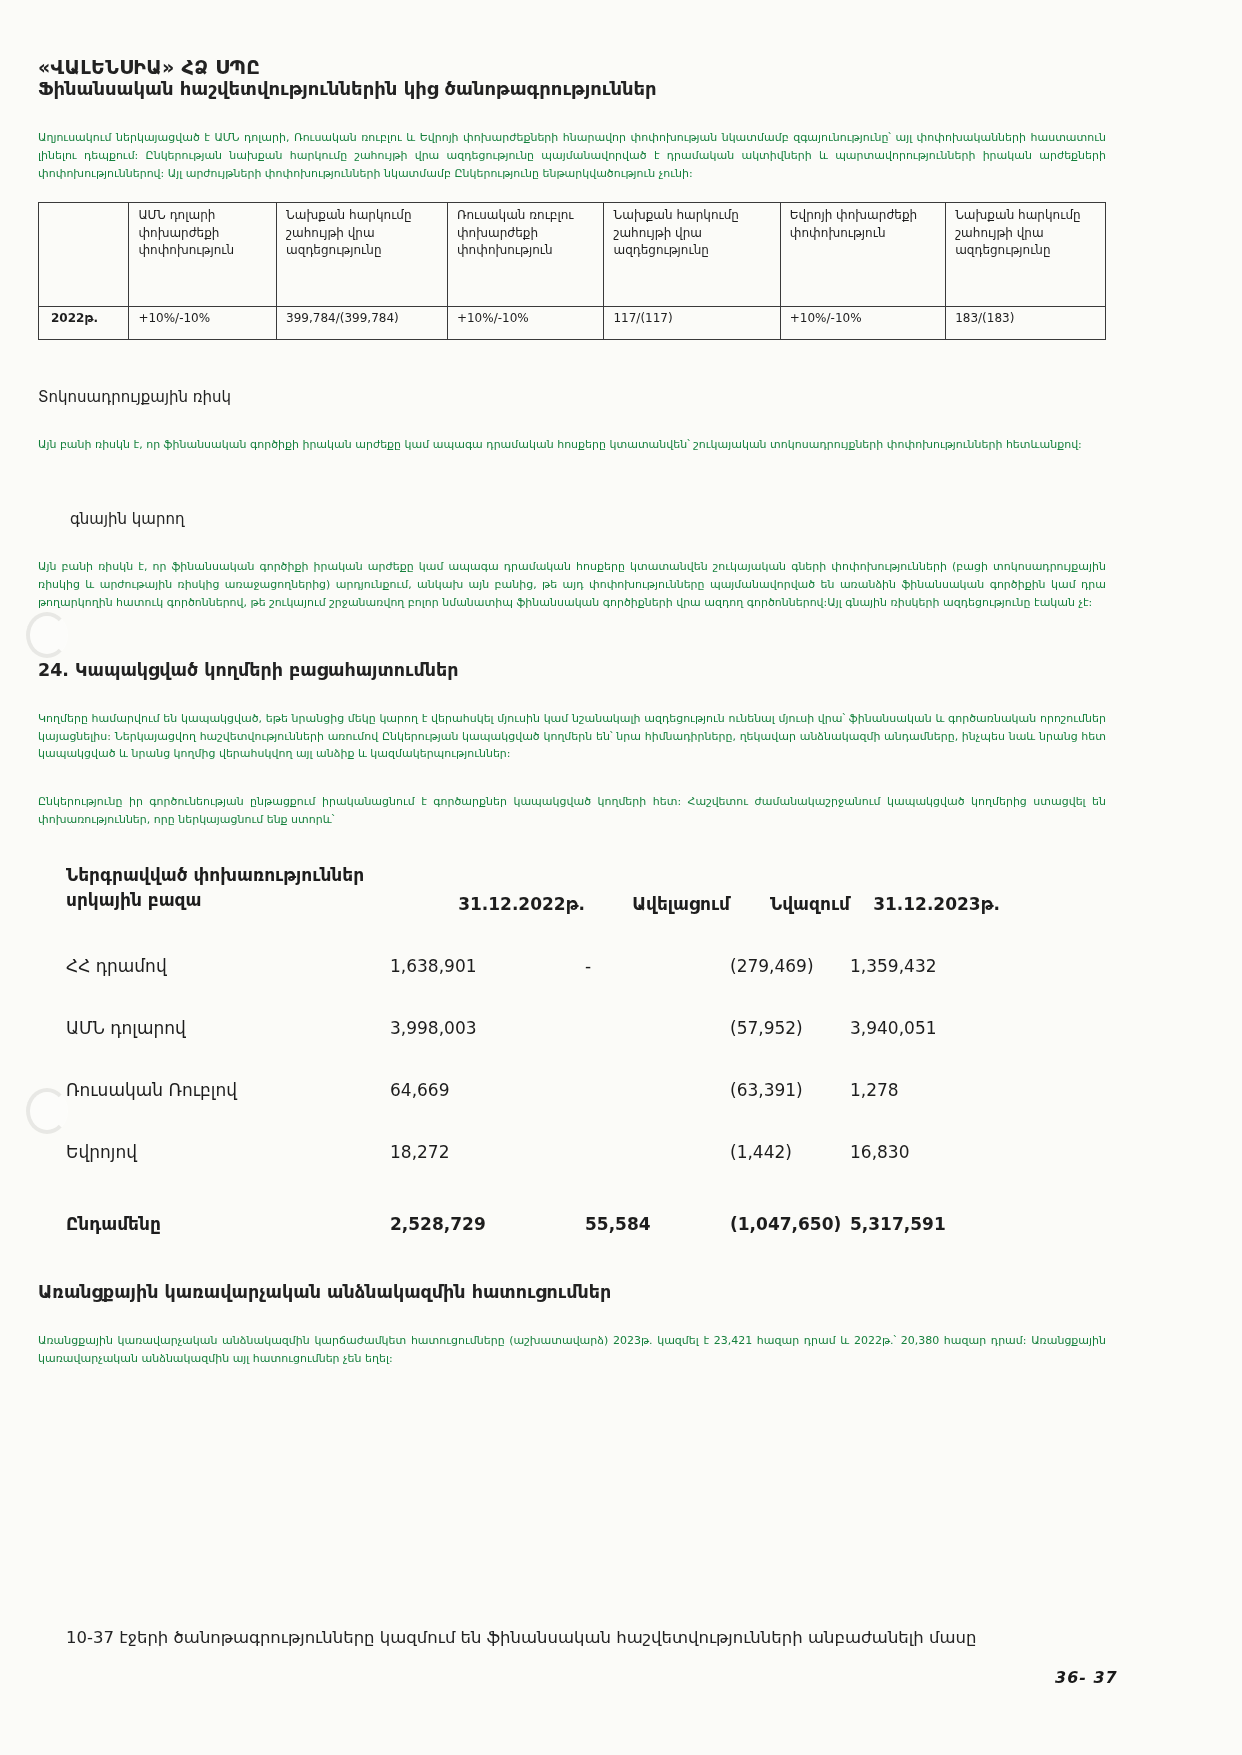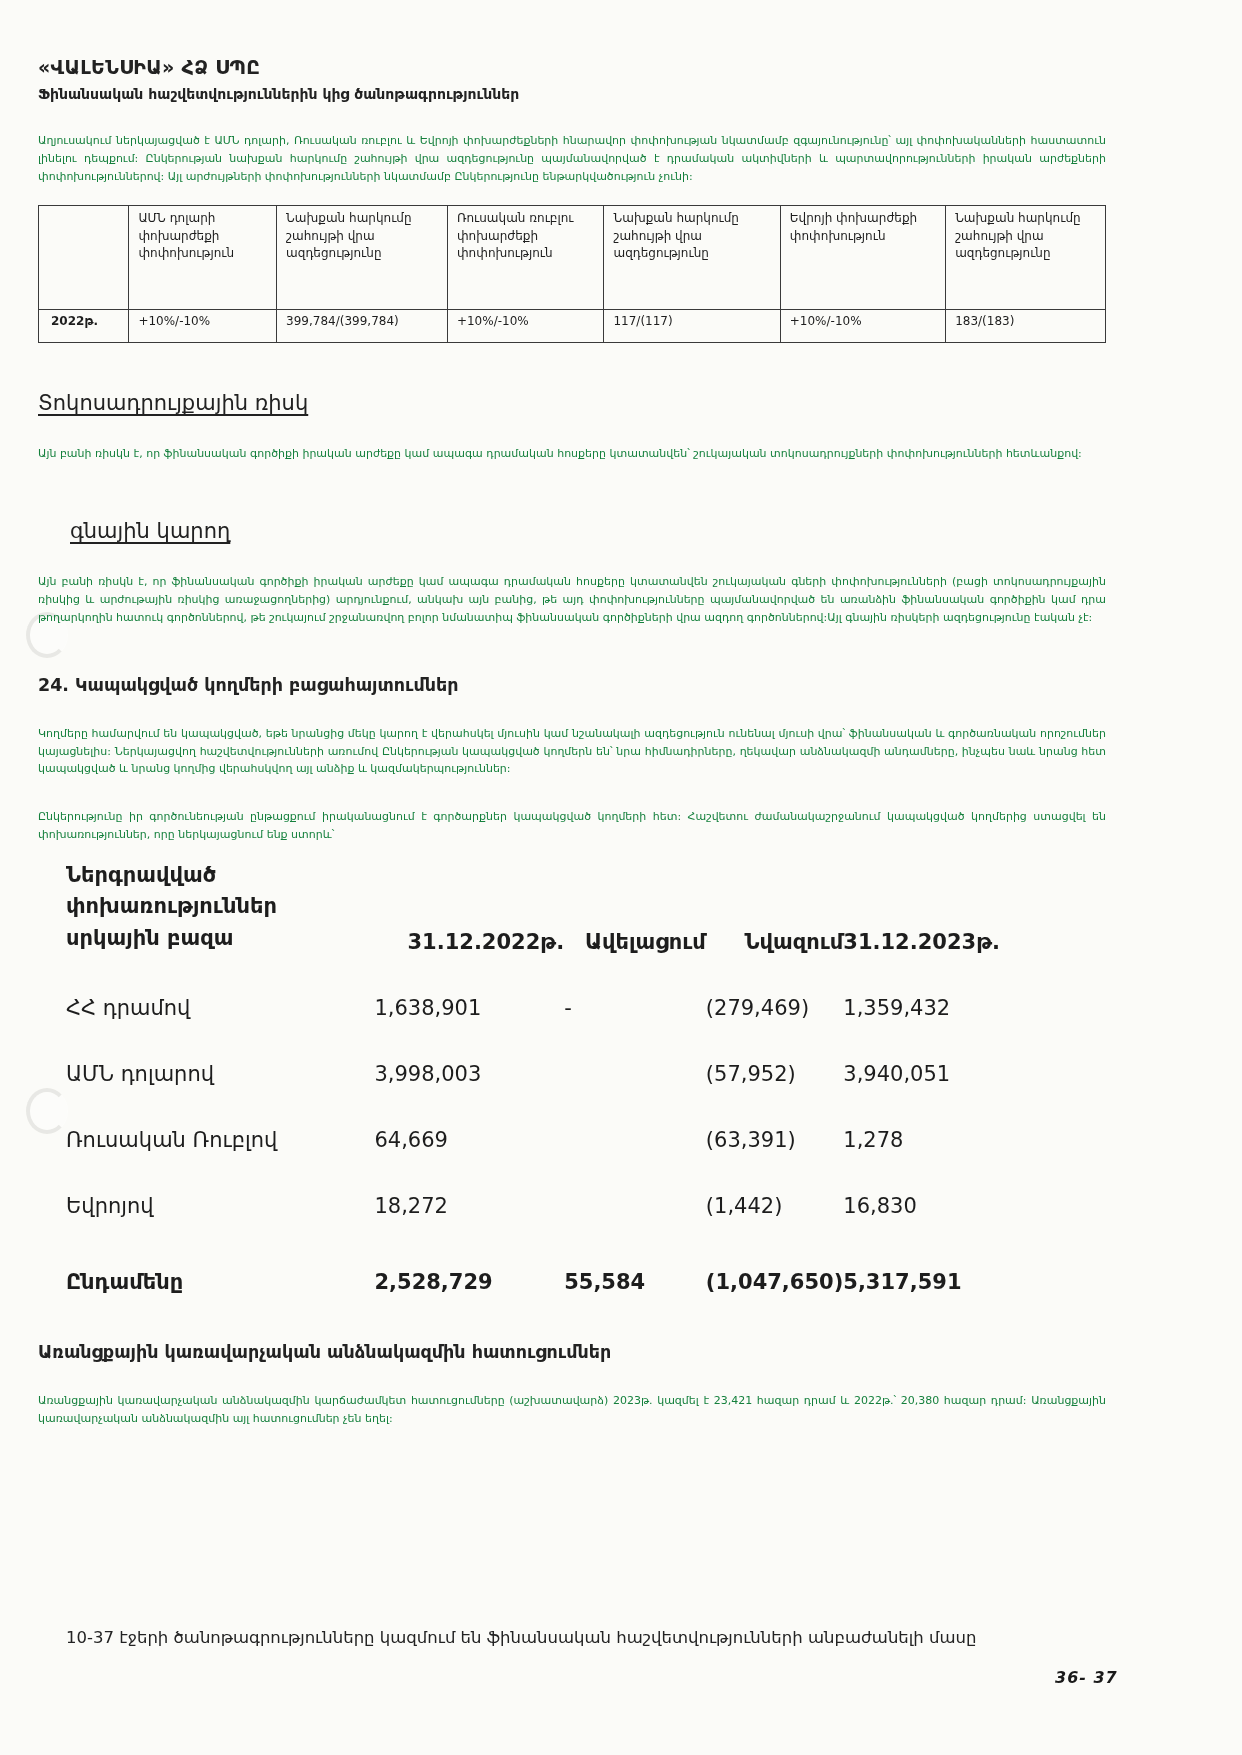--- a/index.html
+++ b/index.html
@@ -10,21 +10,21 @@
     font-family:"DejaVu Sans", sans-serif;
     color:#222;
     overflow:hidden;
   }
   .content {
     position:absolute;
     left:38px; top:56px;
     width:1068px;
   }
   .company   { font-size:19px; font-weight:bold; letter-spacing:0.3px; }
-  .doc-title { font-size:14px; font-weight:bold; margin-top:8px; }
+  .doc-title { font-size:18px; font-weight:bold; }
   .para {
     font-size:11px;
     line-height:1.62;
     text-align:justify;
     margin-top:30px;
     color:#15803d;
   }
   
   table.fx {
     width:100%;
@@ -39,36 +39,35 @@
     vertical-align:top;
     text-align:left;
     font-weight:normal;
   }
   table.fx thead th { height:104px; line-height:1.45; }
   table.fx td.yr { font-weight:bold; padding-left:12px; }
   table.fx tbody td { height:33px; }
   
   .risk-head {
     margin-top:48px;
-    font-size:21px;
-    text-decoration:underline;
+    font-size:15px;
     text-underline-offset:4px;
   }
   .risk-head.indent { margin-left:32px; margin-top:56px; }
   .sec-head {
     margin-top:48px;
     font-size:17.5px;
     font-weight:bold;
   }
   
   table.loans {
-    margin-top:16px;
+    margin-top:34px;
     width:962px;
     border-collapse:collapse;
-    font-size:21px;
+    font-size:17px;
     color:#1d1d1d;
   }
   table.loans th, table.loans td { vertical-align:bottom; }
   table.loans .llabel { text-align:left; padding-left:28px; font-weight:bold; line-height:1.5; }
   table.loans th.num { text-align:right; font-weight:bold; white-space:nowrap; }
   table.loans td.num { white-space:nowrap; }
   table.loans td.lab { text-align:left; padding-left:28px; }
   table.loans tbody td { padding-top:42px; }
   table.loans tr.total td { padding-top:52px; font-weight:bold; }
   

